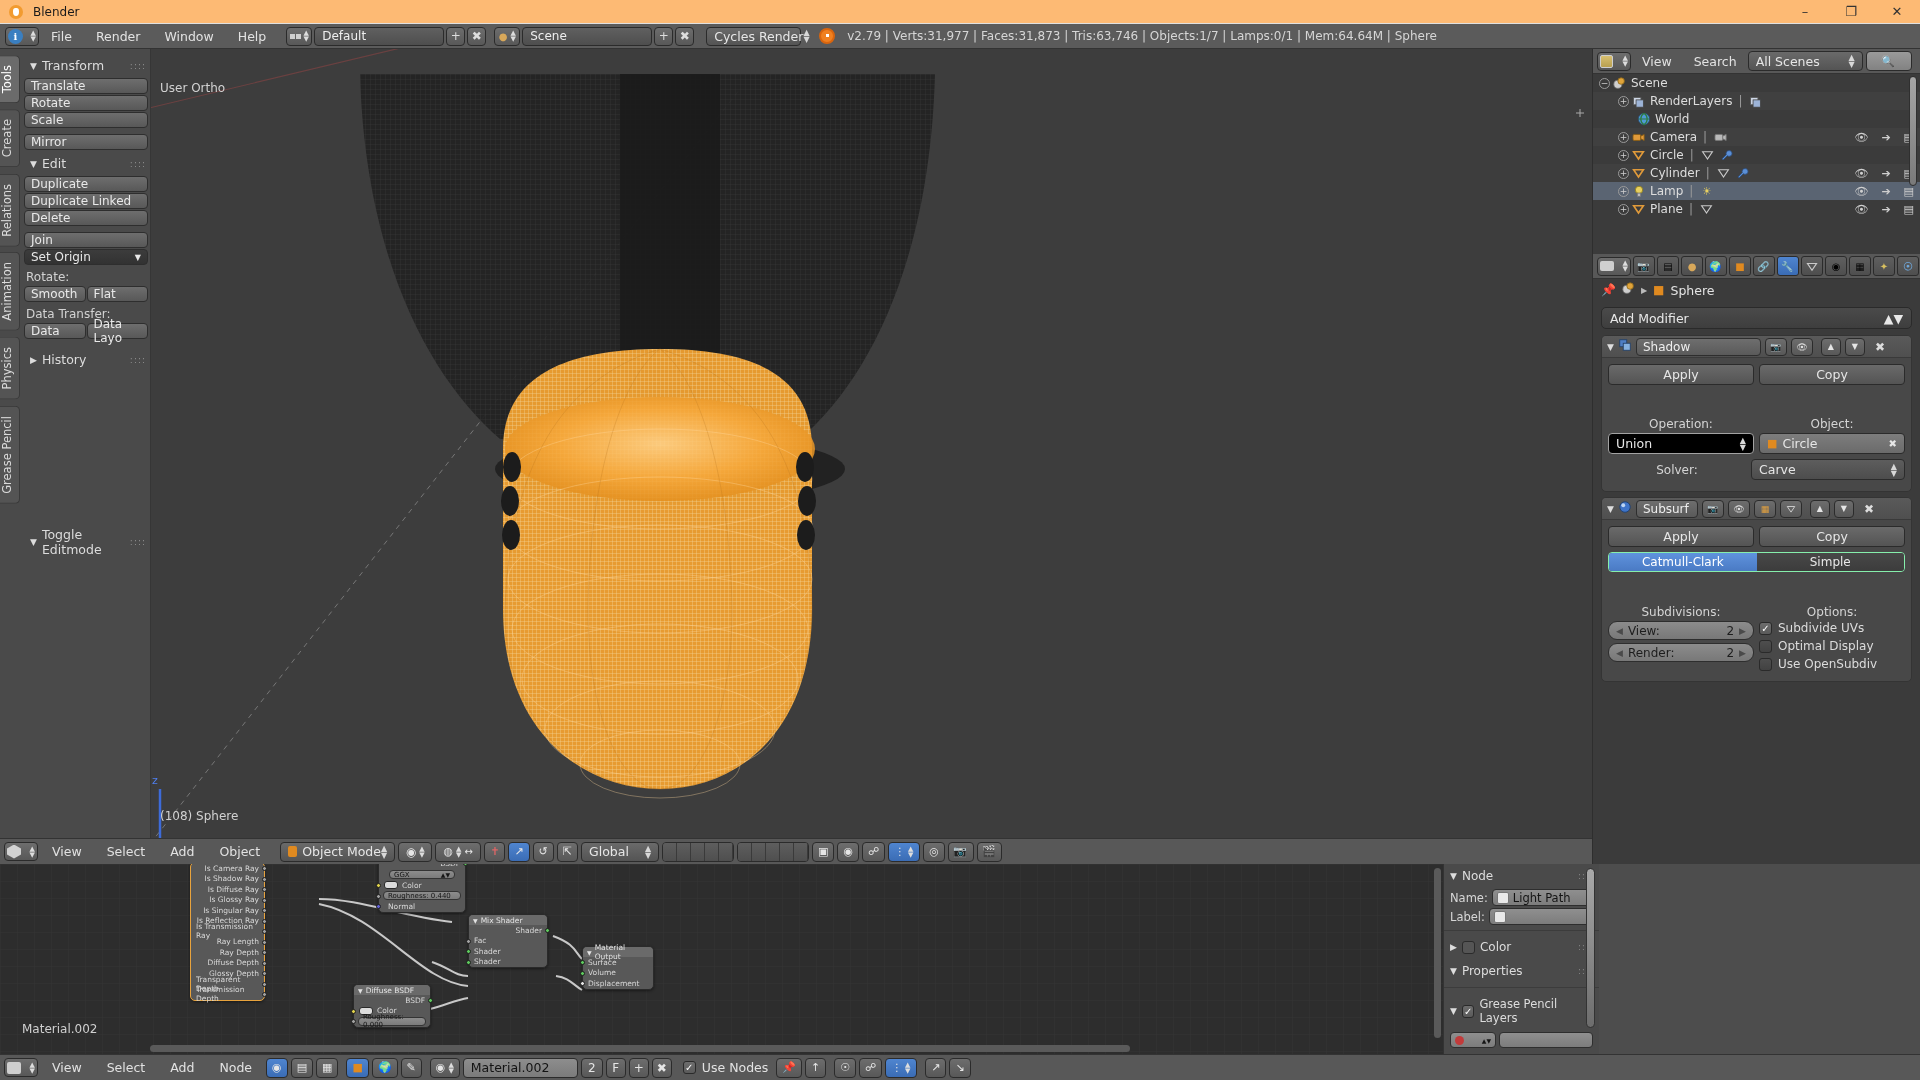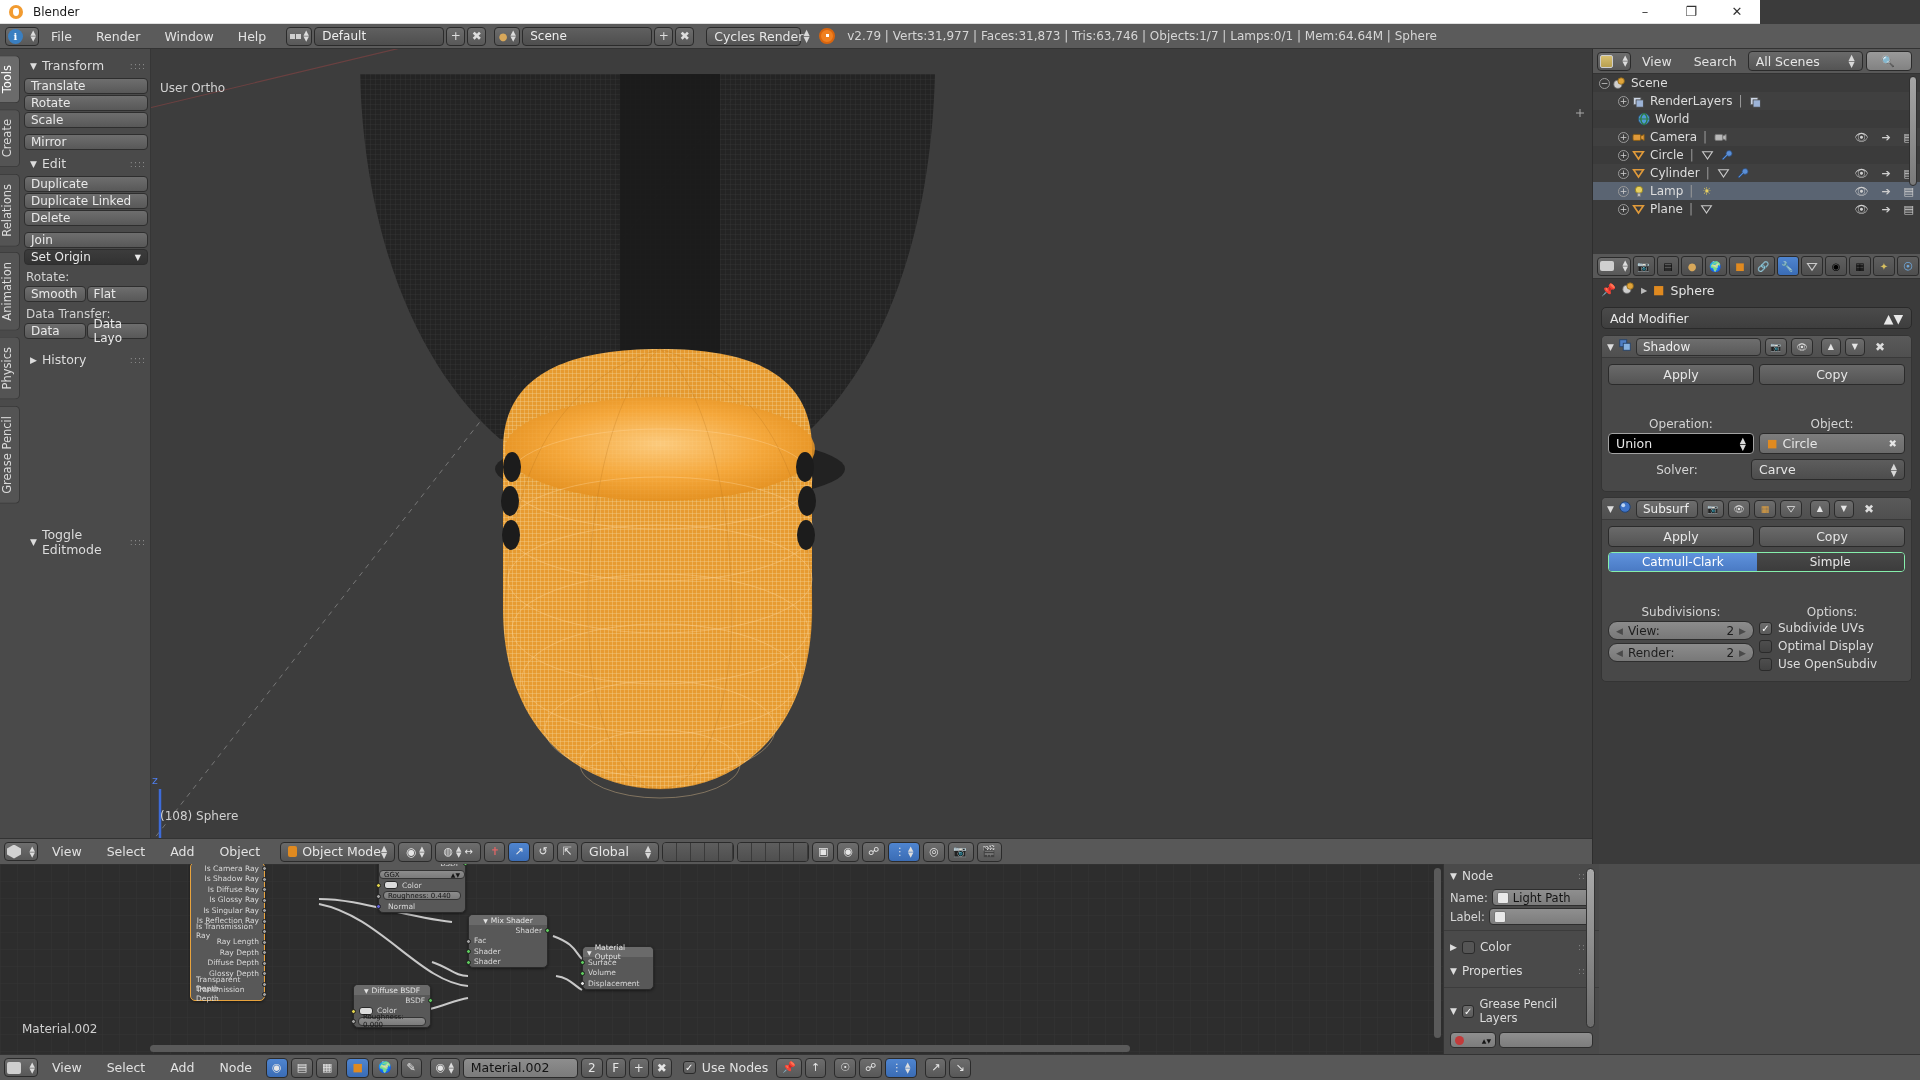--- a/index.html
+++ b/index.html
@@ -1,22 +1,22 @@
 <!DOCTYPE html>
 <html><head>
 <meta charset="utf-8">
 <style>
   * { box-sizing: border-box; margin:0; padding:0; }
   html,body { width:1920px; height:1080px; overflow:hidden; background:#3b3b3b;
     font-family:"DejaVu Sans","Liberation Sans",sans-serif; }
   body { position:relative; }
 
   
-  .winbar { position:absolute; left:0; top:0; width:1760px; height:24px;
-    background:#ffffff; border-bottom:1px solid #e0e0e0; display:flex; align-items:center; }
+  .winbar { position:absolute; left:0; top:0; width:1920px; height:24px;
+    background:#fdba74; border-bottom:1px solid #e0e0e0; display:flex; align-items:center; }
   .winbar .wtitle { font-size:12px; color:#1a1a1a; margin-left:10px; }
   .winbar .wicon { width:14px;height:14px;margin-left:9px;background:#f29b30;border-radius:50%;
     position:relative; }
   .winbar .wicon::after{content:"";position:absolute;left:4px;top:3px;width:6px;height:8px;
     background:#fff;border-radius:40% 40% 50% 50%;}
   .wbtns { margin-left:auto; display:flex; height:24px; }
   .wbtn { width:46px;height:24px;display:flex;align-items:center;justify-content:center;
     font-size:13px;color:#333; }
 
   
@@ -168,29 +168,29 @@
   .np-divider{height:1px;background:#3c3c3c;margin:4px 0;}
   .np-scroll{position:absolute;right:4px;top:4px;width:9px;height:160px;border-radius:5px;
     background:linear-gradient(#a9a9a9,#6d6d6d);border:1px solid #333;}
   .ne-head{position:absolute;left:0;bottom:0;width:1920px;height:26px;background:#585858;
     border-top:1px solid #333;display:flex;align-items:center;gap:3px;padding-left:4px;}
 
   
   .node{position:absolute;border-radius:5px;background:#585858;border:1px solid #2a2a2a;
     box-shadow:0 1px 3px rgba(0,0,0,.45);font-size:7.5px;color:#d8d8d8;}
   .node .nhdr{height:10px;border-radius:4px 4px 0 0;background:#6a6a6a;display:flex;align-items:center;
-    gap:3px;padding:0 4px;font-size:7.5px;color:#e3e3e3;justify-content:center;}
+    gap:3px;padding:0 4px;font-size:7.5px;color:#e3e3e3;}
   .node.sel{border:1px solid #e8a33d;}
   .nrow{height:10.5px;display:flex;align-items:center;padding:0 5px;position:relative;font-size:7.5px;}
   .nrow.out{justify-content:flex-end;}
   .sock{position:absolute;width:5px;height:5px;border-radius:50%;border:1px solid #1d1d1d;top:3px;}
   .sock.l{left:-3px;} .sock.r{right:-3px;}
   .s-grey{background:#a1a1a1;} .s-green{background:#5ecb5e;} .s-yellow{background:#e0d24a;}
   .s-blue{background:#6363d8;} .s-white{background:#e6e6e6;}
-  .nfield{height:9px;margin:1px 0;border-radius:4px;background:linear-gradient(#8d8d8d,#7b7b7b);
+  .nfield{height:9px;margin:1px 10px;border-radius:4px;background:linear-gradient(#8d8d8d,#7b7b7b);
     border:1px solid #343434;display:flex;align-items:center;padding:0 4px;font-size:7px;color:#161616;}
   .nswatch{width:14px;height:8px;border-radius:3px;background:#dcdcdc;border:1px solid #2a2a2a;}
   .vscroll{position:absolute;right:2px;top:4px;width:7px;height:170px;border-radius:4px;background:#5a5a5a;}
   .hscroll{position:absolute;left:150px;bottom:2px;width:980px;height:7px;border-radius:4px;background:#5a5a5a;}
 </style>
 </head>
 <body>
 
 <div class="winbar">
   <div class="wicon"></div>

